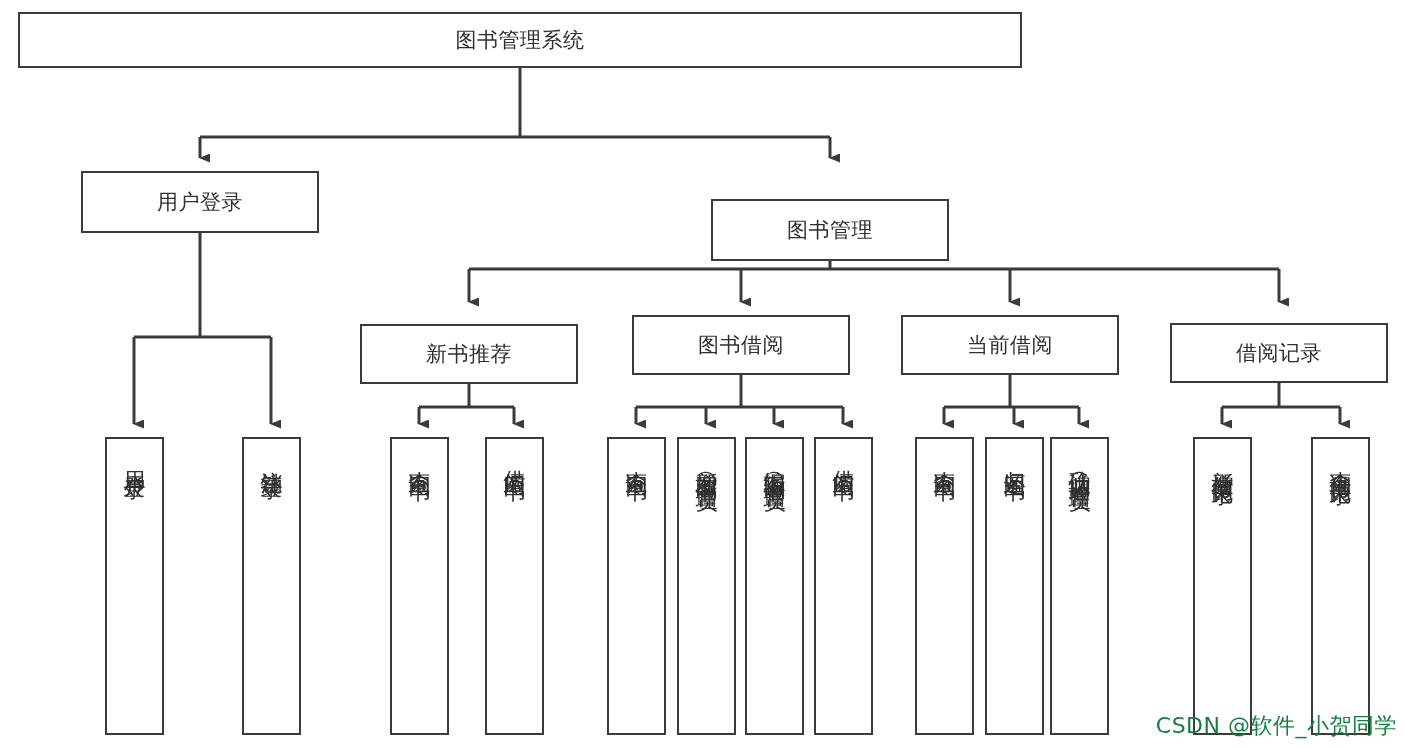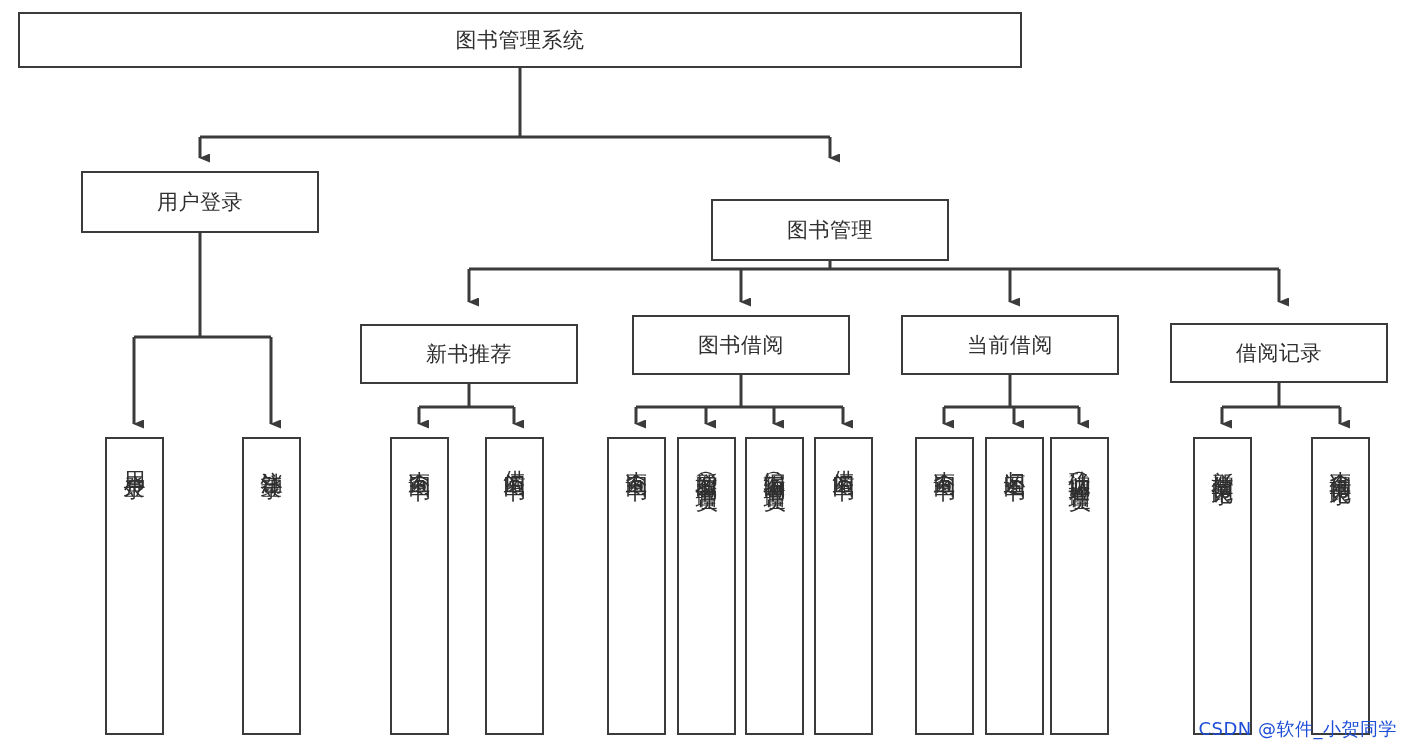--- a/index.html
+++ b/index.html
@@ -54,22 +54,22 @@
     writing-mode: vertical-rl;
     text-orientation: upright;
     font-size: 22px;
     letter-spacing: 3px;
     white-space: pre;
   }
   #watermark {
     position: absolute;
     right: 8px;
     bottom: 6px;
-    font-size: 18px;
-    color: #1d4ed8;
+    font-size: 22px;
+    color: #15803d;
     letter-spacing: 0.5px;
     white-space: nowrap;
     font-family: "DejaVu Sans", "Liberation Sans", sans-serif;
   }
 </style>
 </head>
 <body>
 
 <div id="canvas">
 

